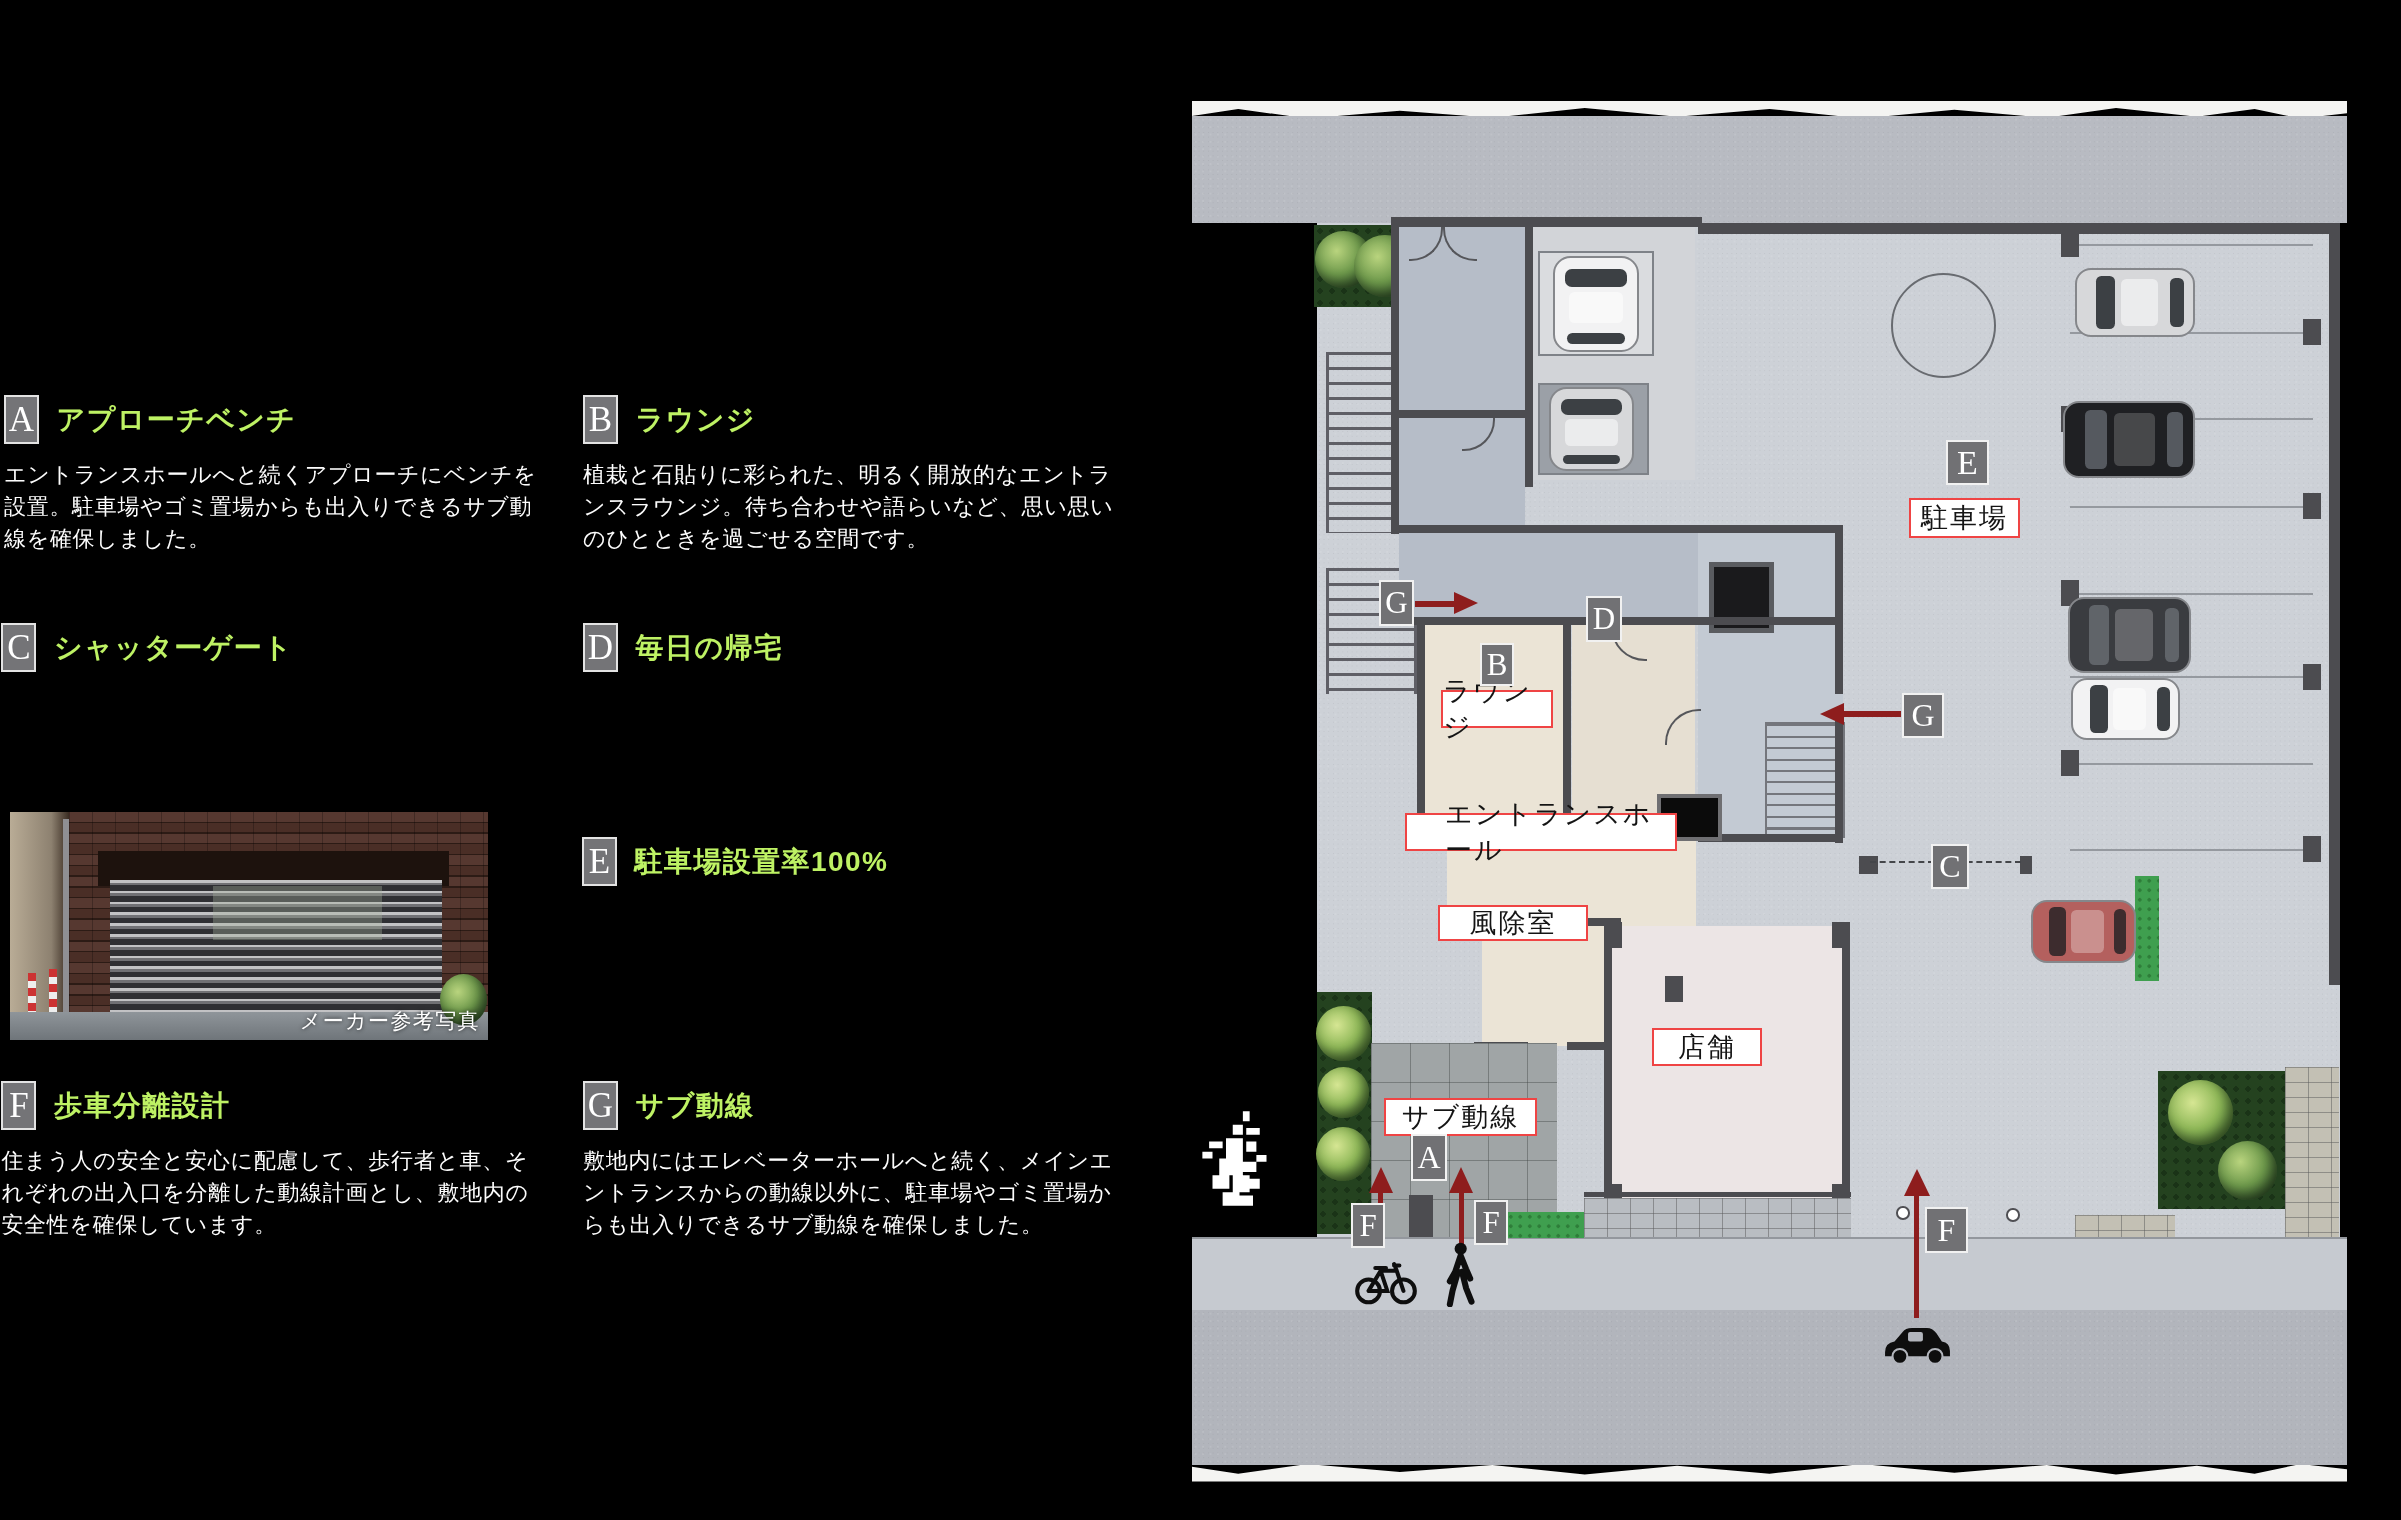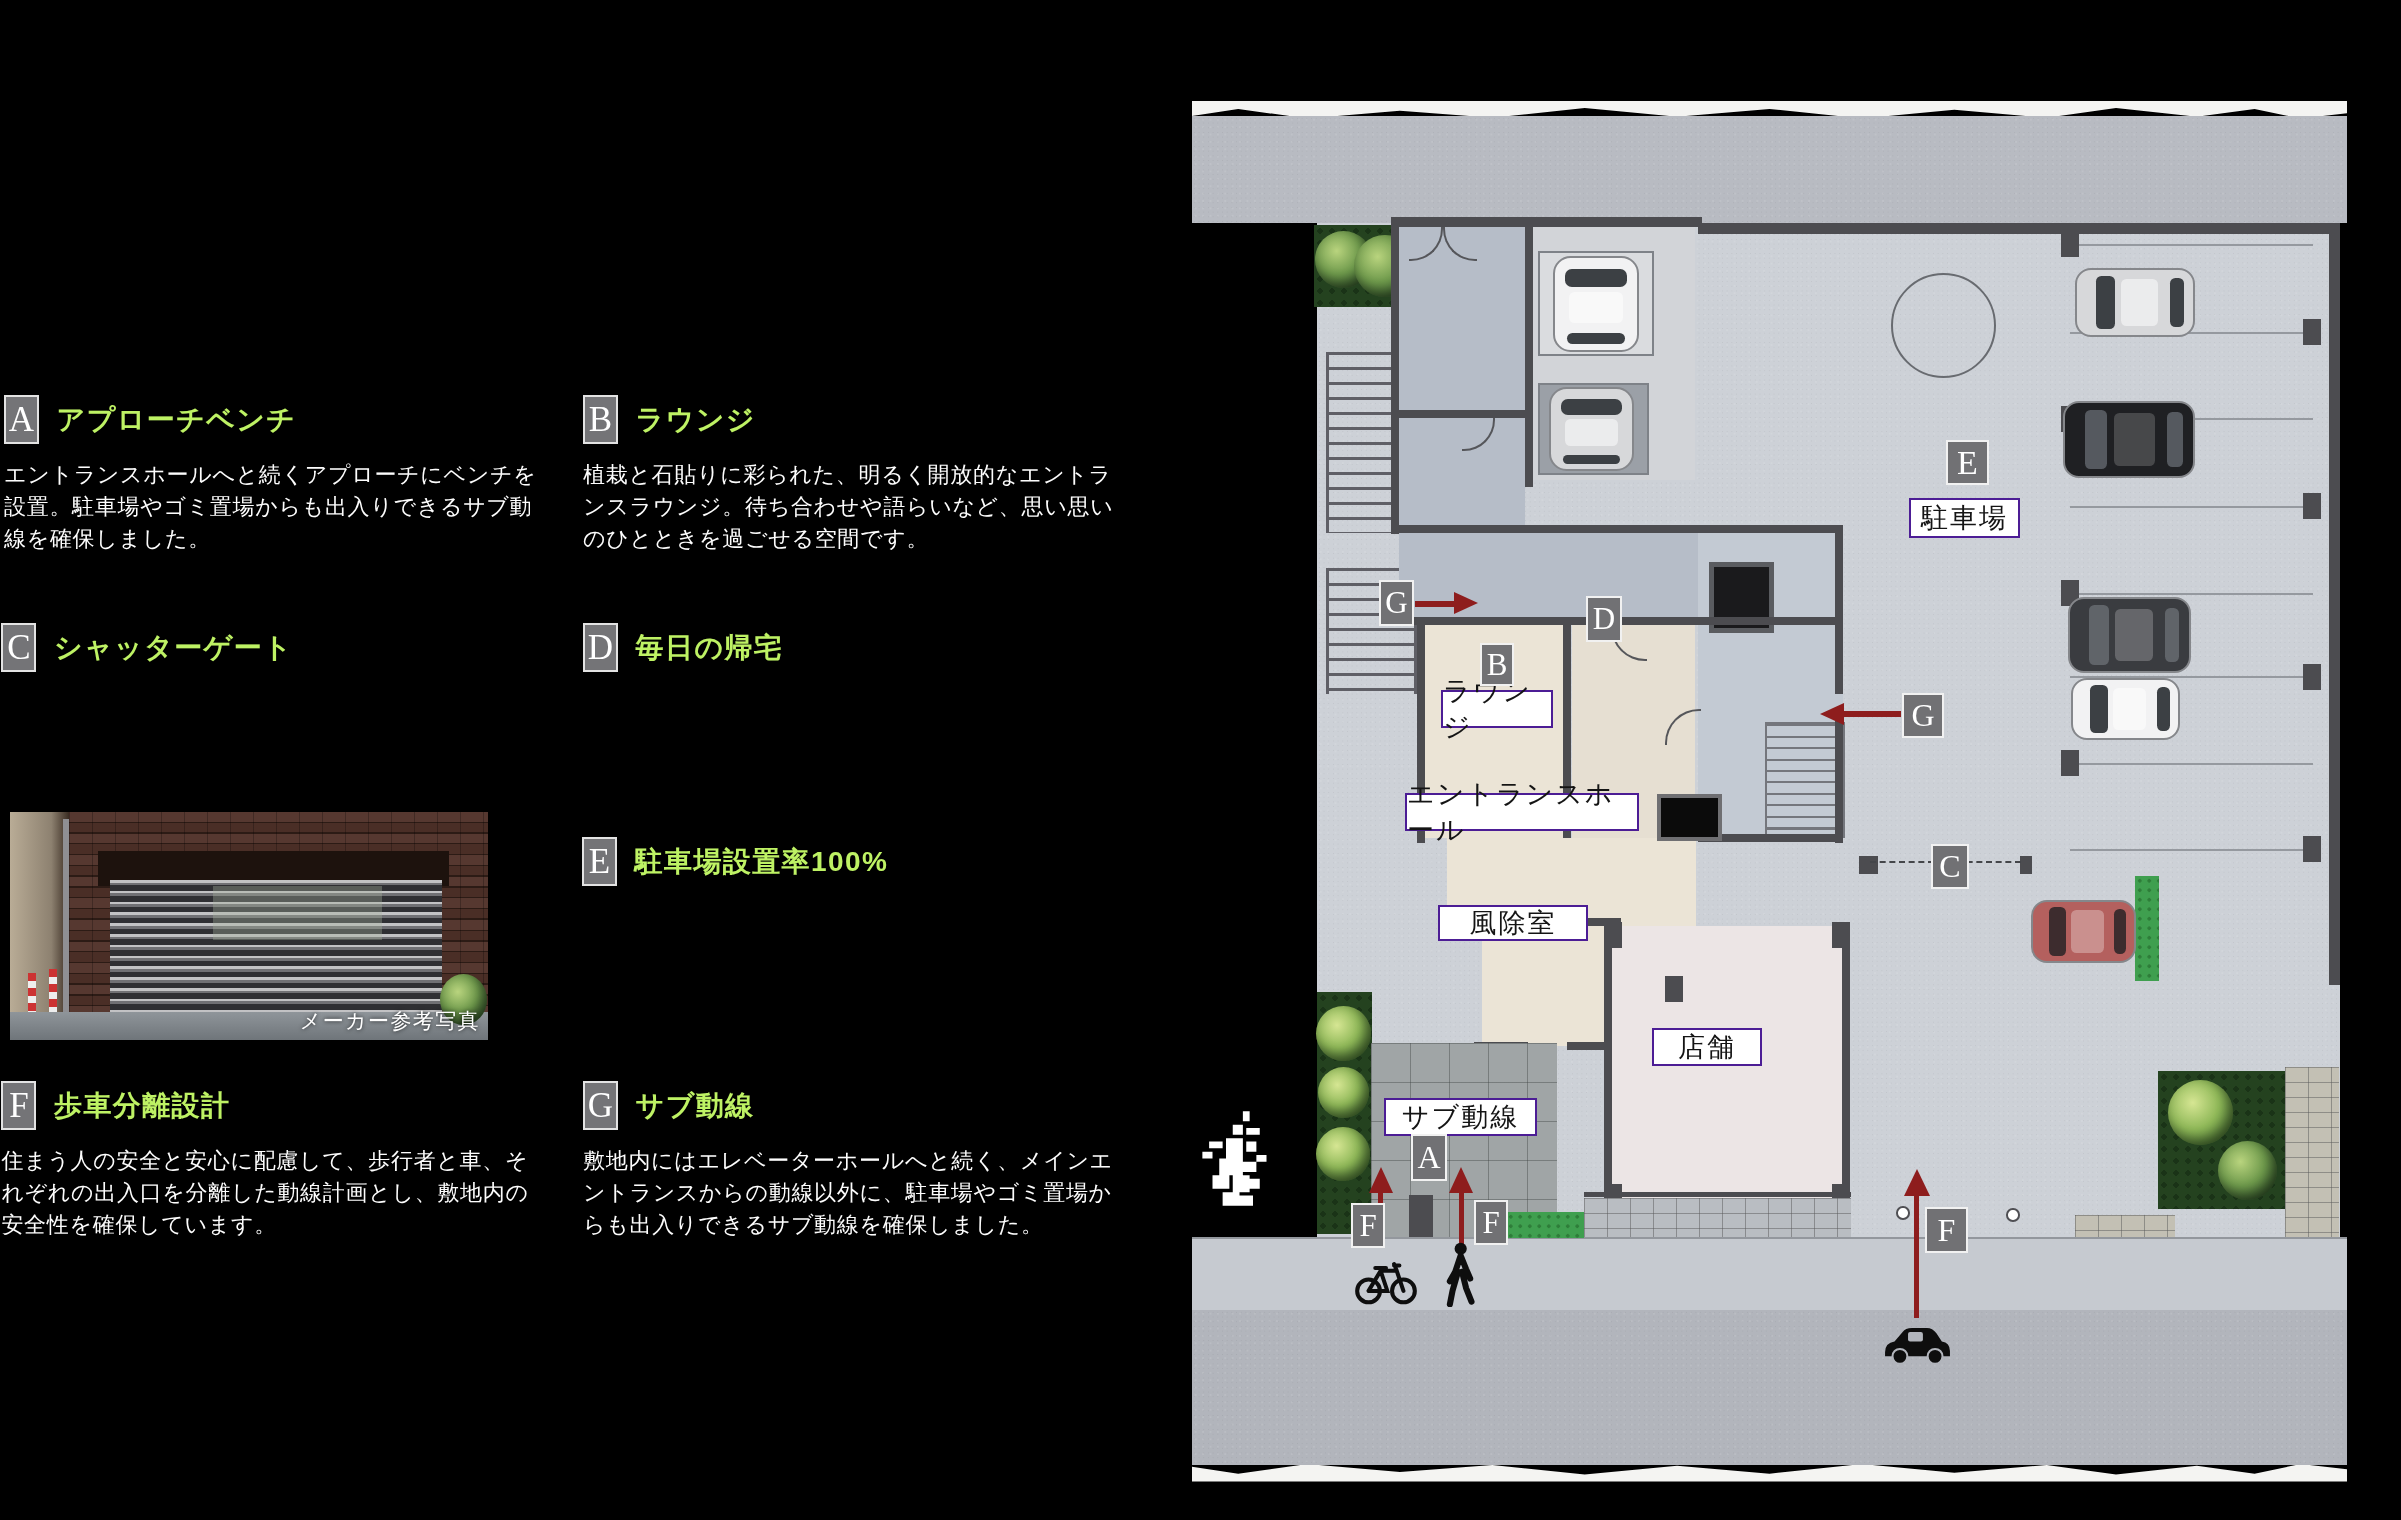--- a/index.html
+++ b/index.html
@@ -26,21 +26,21 @@
   
   #map{position:absolute;left:1192px;top:101px;width:1155px;height:1381px;background:#000;}
   .granite{background-image:radial-gradient(rgba(0,0,0,.06) 0.8px,transparent 0.8px),
             radial-gradient(rgba(255,255,255,.10) 0.8px,transparent 0.8px);
            background-size:4.7px 4.7px,7.4px 7.4px;}
   .tear{background:#f4f4f2;}
   .wall{background:#4c4c50;}
   .room-cool{background:#b6bdc8;}
   .room-beige{background:#ebe4d6;}
   .room-pink{background:#ece5e5;}
-  .map-label{position:absolute;background:#fff;border:2px solid #4c1d95;color:#141414;
+  .map-label{position:absolute;background:#fff;border:2px solid #ef4444;color:#141414;
      font-family:"Liberation Serif",serif;display:flex;align-items:center;justify-content:center;
      font-size:27px;letter-spacing:2px;z-index:40;}
   .map-marker{position:absolute;background:#717174;border:2.7px solid #f1f1f1;color:#fff;
      font-family:"Liberation Serif",serif;display:flex;align-items:center;justify-content:center;
      z-index:41;}
   .shaft{position:absolute;background:#8e1d1d;z-index:39;}
   .tri{position:absolute;width:0;height:0;z-index:39;}
   .tree{position:absolute;border-radius:50%;
      background:radial-gradient(circle at 38% 35%,#b9d47e 0%,#6f9a4c 45%,#39602f 80%,#2c4a26 100%);
      box-shadow:inset -4px -5.4px 12px rgba(0,0,0,.45);}
@@ -271,21 +271,21 @@
   <div class="abs hedge" style="left:943px;top:775px;width:24px;height:105px;"></div>
 
   <div class="abs planter" style="left:966px;top:970px;width:127px;height:138px;"></div>
   <div class="abs tree bright" style="left:976px;top:979px;width:65px;height:65px;"></div>
   <div class="abs tree" style="left:1026px;top:1040px;width:59px;height:59px;"></div>
   <div class="abs cobble" style="left:1093px;top:966px;width:54px;height:170px;"></div>
   <div class="abs cobble" style="left:883px;top:1114px;width:100px;height:21.6px;"></div>
 
   <div class="map-label" style="left:717px;top:397px;width:107px;height:36px;">駐車場</div>
   <div class="map-label" style="left:249px;top:589px;width:108px;height:34px;">ラウンジ</div>
-  <div class="map-label" style="left:213px;top:692px;width:230px;height:34px;">エントランスホール</div>
+  <div class="map-label" style="left:213px;top:712px;width:230px;height:34px;padding-left:38px;">エントランスホール</div>
   <div class="map-label" style="left:246px;top:804px;width:146px;height:32px;">風除室</div>
   <div class="map-label" style="left:460px;top:927px;width:106px;height:34px;">店舗</div>
   <div class="map-label" style="left:192px;top:997px;width:149px;height:34px;">サブ動線</div>
 
   <div class="map-marker" style="left:754px;top:339px;width:39px;height:41px;font-size:34px;">E</div>
   <div class="map-marker" style="left:288px;top:542px;width:30px;height:39px;font-size:31px;">B</div>
   <div class="map-marker" style="left:394px;top:495px;width:32px;height:42px;font-size:31px;">D</div>
   <div class="map-marker" style="left:187px;top:479px;width:31px;height:42px;font-size:31px;">G</div>
   <div class="map-marker" style="left:710px;top:592px;width:38px;height:41px;font-size:32px;">G</div>
   <div class="map-marker" style="left:739px;top:743px;width:34px;height:41px;font-size:32px;">C</div>

